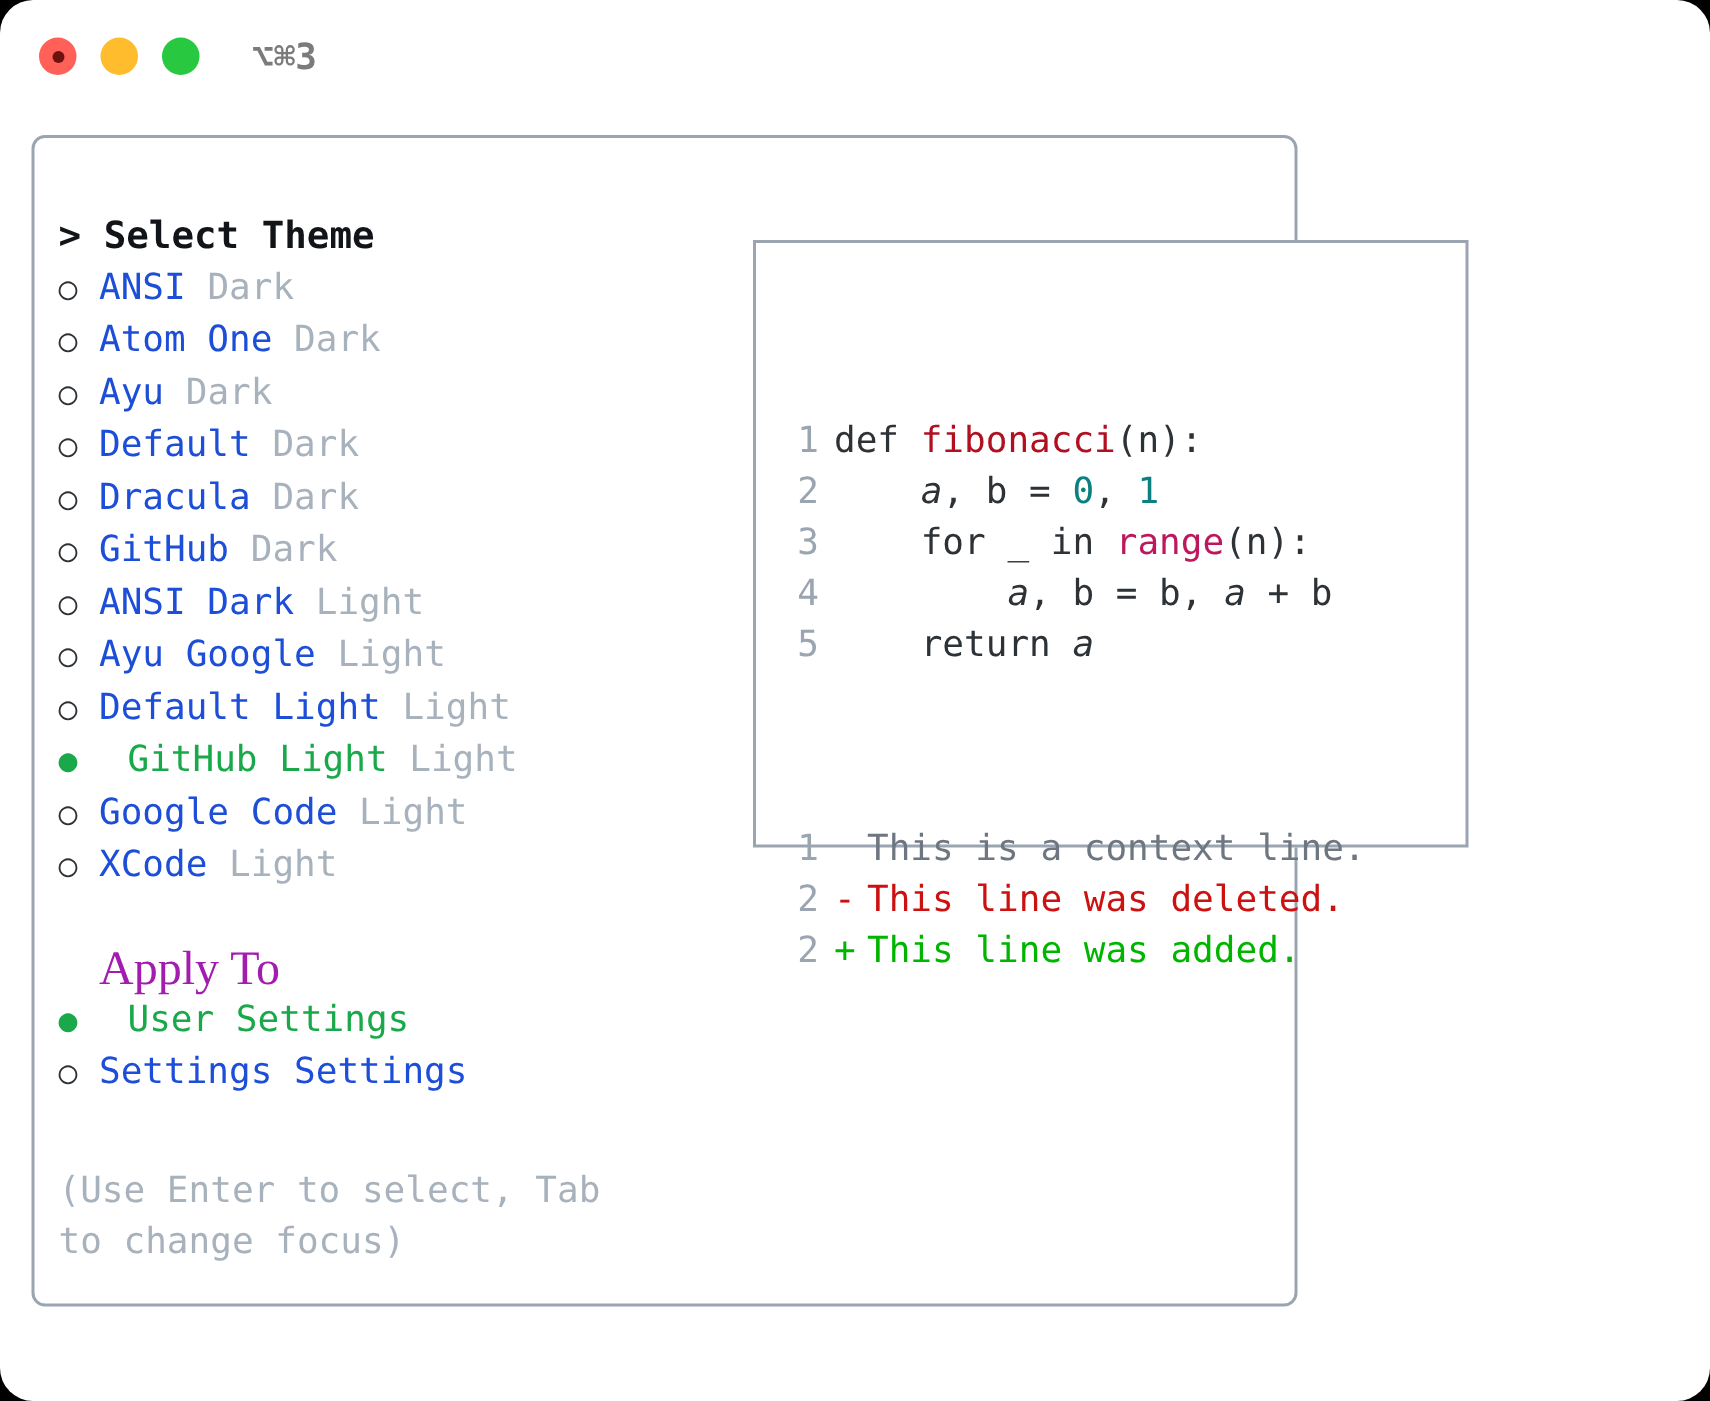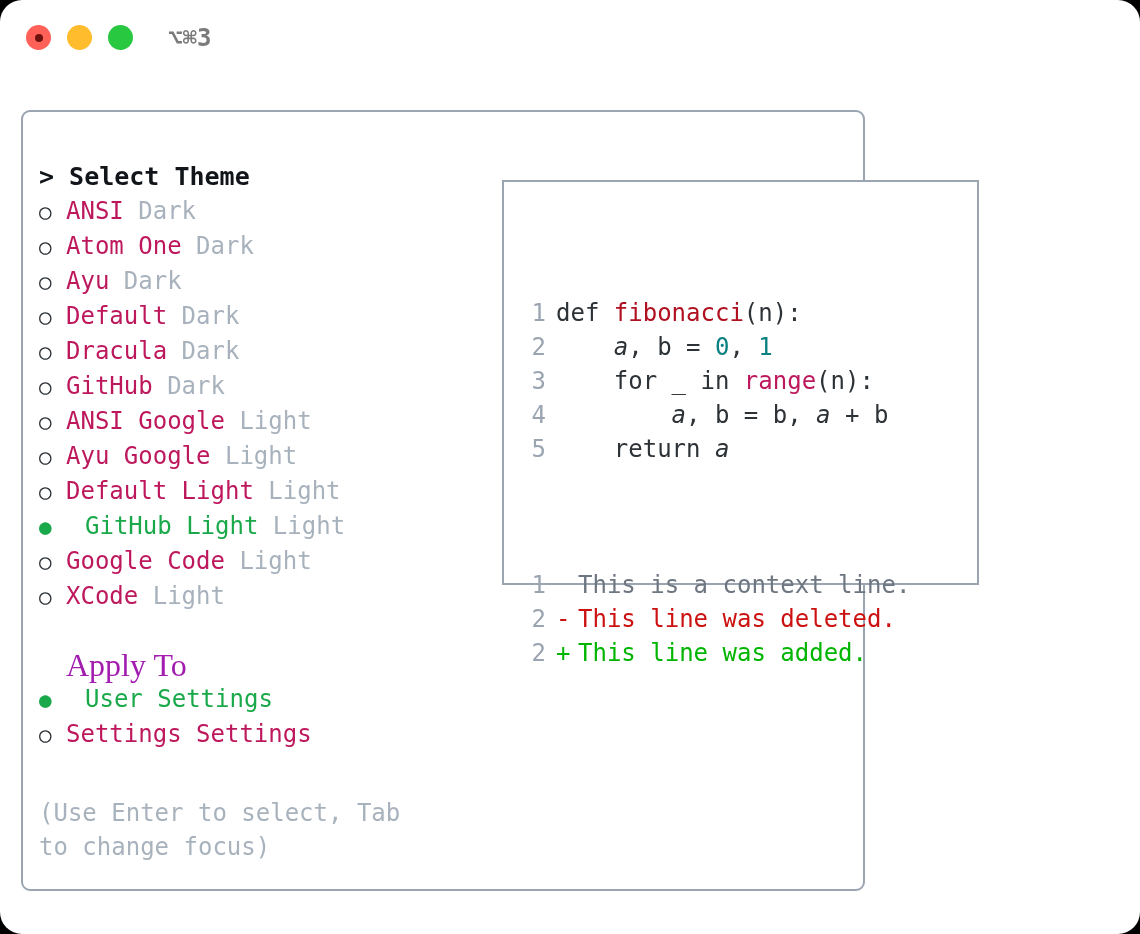--- a/index.html
+++ b/index.html
@@ -61,21 +61,21 @@
     left: 168px; top: 22px;
     font-size: 24px;
     font-weight: 700;
     color: #7b7b7b;
     letter-spacing: 0px;
     line-height: 32px;
   }
   
   .panel {
     position: absolute;
-    left: 21px; top: 110px;
+    left: 21px; top: 90px;
     width: 844px;
     height: 781px;
     border: 2px solid #9aa5b1;
     border-radius: 9px;
     box-sizing: border-box;
     background: #ffffff;
   }
   .columns {
     position: absolute;
     left: 0; top: 0;
@@ -107,21 +107,21 @@
   .marker {
     width: 27px;
     flex: 0 0 27px;
     font-size: 21px;
     color: #2d3237;
   }
   .marker.selected {
     color: #1aa94a;
     font-size: 21px;
   }
-  .opt-name { color: #be185d; }
+  .opt-name { color: #1d4ed8; }
   .opt-row.is-selected .opt-name { color: #1aa94a; margin-left: 19px; }
   .opt-badge { color: #a8b2bd; }
   .spacer-row { height: 34px; }
   .apply-title {
     font-size: 32px;
     line-height: 34px;
     color: #a21caf;
     padding-left: 27px;
     white-space: pre;
     font-family: Liberation Serif, serif;
@@ -208,21 +208,21 @@
 
       <div class="left-col">
         <div class="section-title">&gt; Select Theme</div>
         <div id="theme-items">
             <div class="opt-row"><span class="marker">○</span><span class="opt-name">ANSI</span><span> </span><span class="opt-badge">Dark</span></div>
             <div class="opt-row"><span class="marker">○</span><span class="opt-name">Atom One</span><span> </span><span class="opt-badge">Dark</span></div>
             <div class="opt-row"><span class="marker">○</span><span class="opt-name">Ayu</span><span> </span><span class="opt-badge">Dark</span></div>
             <div class="opt-row"><span class="marker">○</span><span class="opt-name">Default</span><span> </span><span class="opt-badge">Dark</span></div>
             <div class="opt-row"><span class="marker">○</span><span class="opt-name">Dracula</span><span> </span><span class="opt-badge">Dark</span></div>
             <div class="opt-row"><span class="marker">○</span><span class="opt-name">GitHub</span><span> </span><span class="opt-badge">Dark</span></div>
-            <div class="opt-row"><span class="marker">○</span><span class="opt-name">ANSI Google</span><span> </span><span class="opt-badge">Light</span></div>
+            <div class="opt-row"><span class="marker">○</span><span class="opt-name">ANSI Dark</span><span> </span><span class="opt-badge">Light</span></div>
             <div class="opt-row"><span class="marker">○</span><span class="opt-name">Ayu Google</span><span> </span><span class="opt-badge">Light</span></div>
             <div class="opt-row"><span class="marker">○</span><span class="opt-name">Default Light</span><span> </span><span class="opt-badge">Light</span></div>
             <div class="opt-row is-selected"><span class="marker selected">●</span><span class="opt-name">GitHub Light</span><span> </span><span class="opt-badge">Light</span></div>
             <div class="opt-row"><span class="marker">○</span><span class="opt-name">Google Code</span><span> </span><span class="opt-badge">Light</span></div>
             <div class="opt-row"><span class="marker">○</span><span class="opt-name">XCode</span><span> </span><span class="opt-badge">Light</span></div>
           </div>
 
         <div class="spacer-row"></div>
 
         <div class="apply-title">Apply To</div>

